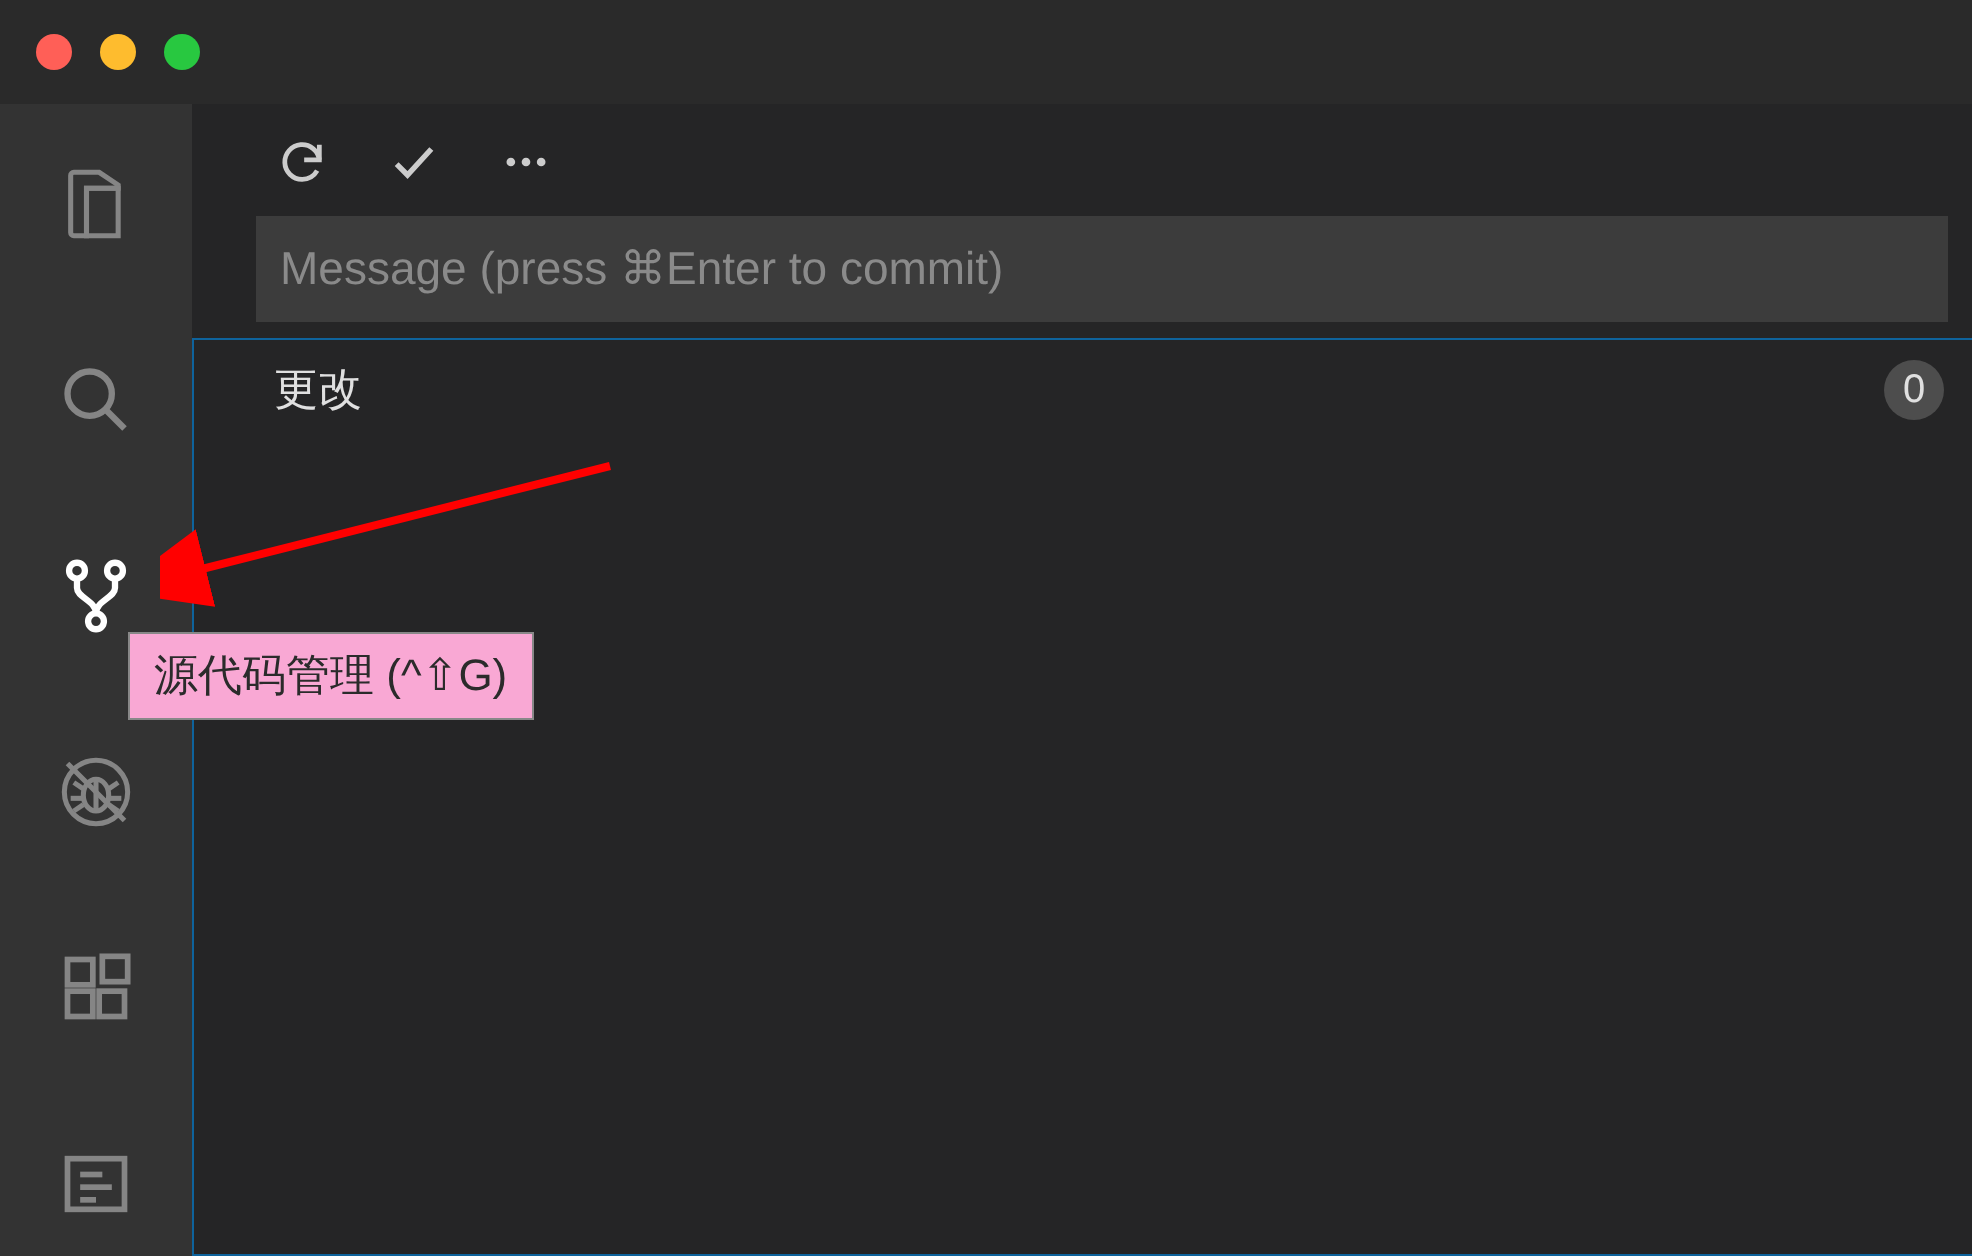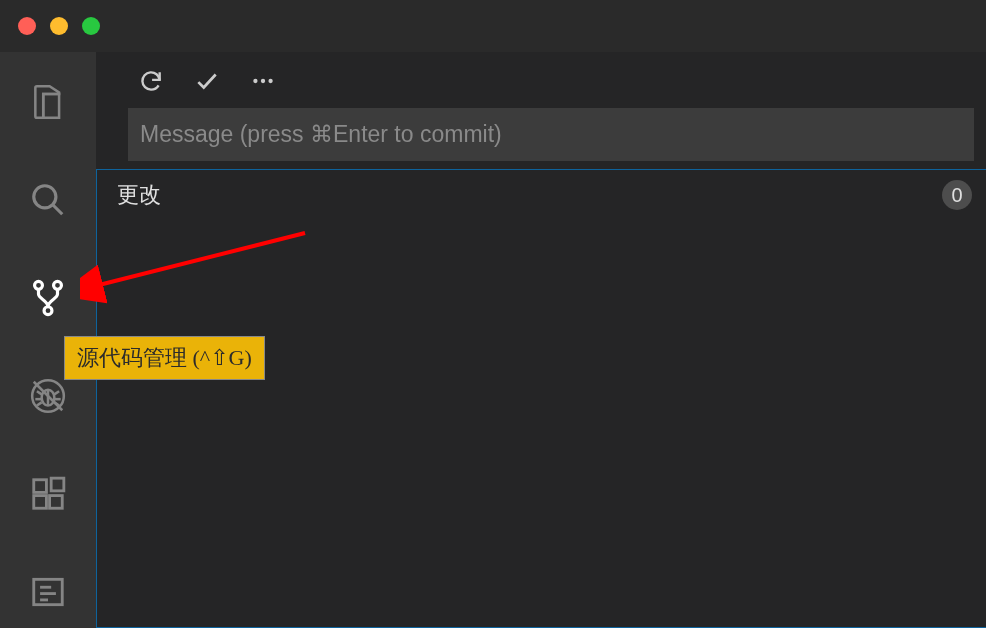--- a/index.html
+++ b/index.html
@@ -105,21 +105,21 @@
       border: 1px solid #0e639c;
       border-right: none;
       margin: 8px 0 0 0;
       flex: 1;
       position: relative;
     }
     .changes-header {
       display: flex;
       align-items: flex-end;
       justify-content: space-between;
-      padding: 10px 14px 10px 20px;
+      padding: 10px 14px 10px 40px;
     }
     .changes-label {
       color: #e0e0e0;
       font-size: 22px;
       font-weight: 500;
     }
     .changes-badge {
       background: #4d4d4d;
       color: #e0e0e0;
       font-size: 20px;
@@ -128,29 +128,28 @@
       width: 30px;
       height: 30px;
       display: flex;
       align-items: center;
       justify-content: center;
     }
 
     .tooltip {
       position: absolute;
       left: 64px;
-      top: 336px;
-      background: #eab308;
+      top: 316px;
+      background: #f9a8d4;
       color: #2b2b2b;
       font-size: 22px;
       padding: 6px 12px;
       border: 1px solid #888;
       white-space: nowrap;
       z-index: 100;
-      font-family: Liberation Serif, serif;
     }
 
     .arrow {
       position: absolute;
       left: 80px;
       top: 228px;
       z-index: 50;
       pointer-events: none;
     }
   </style>

